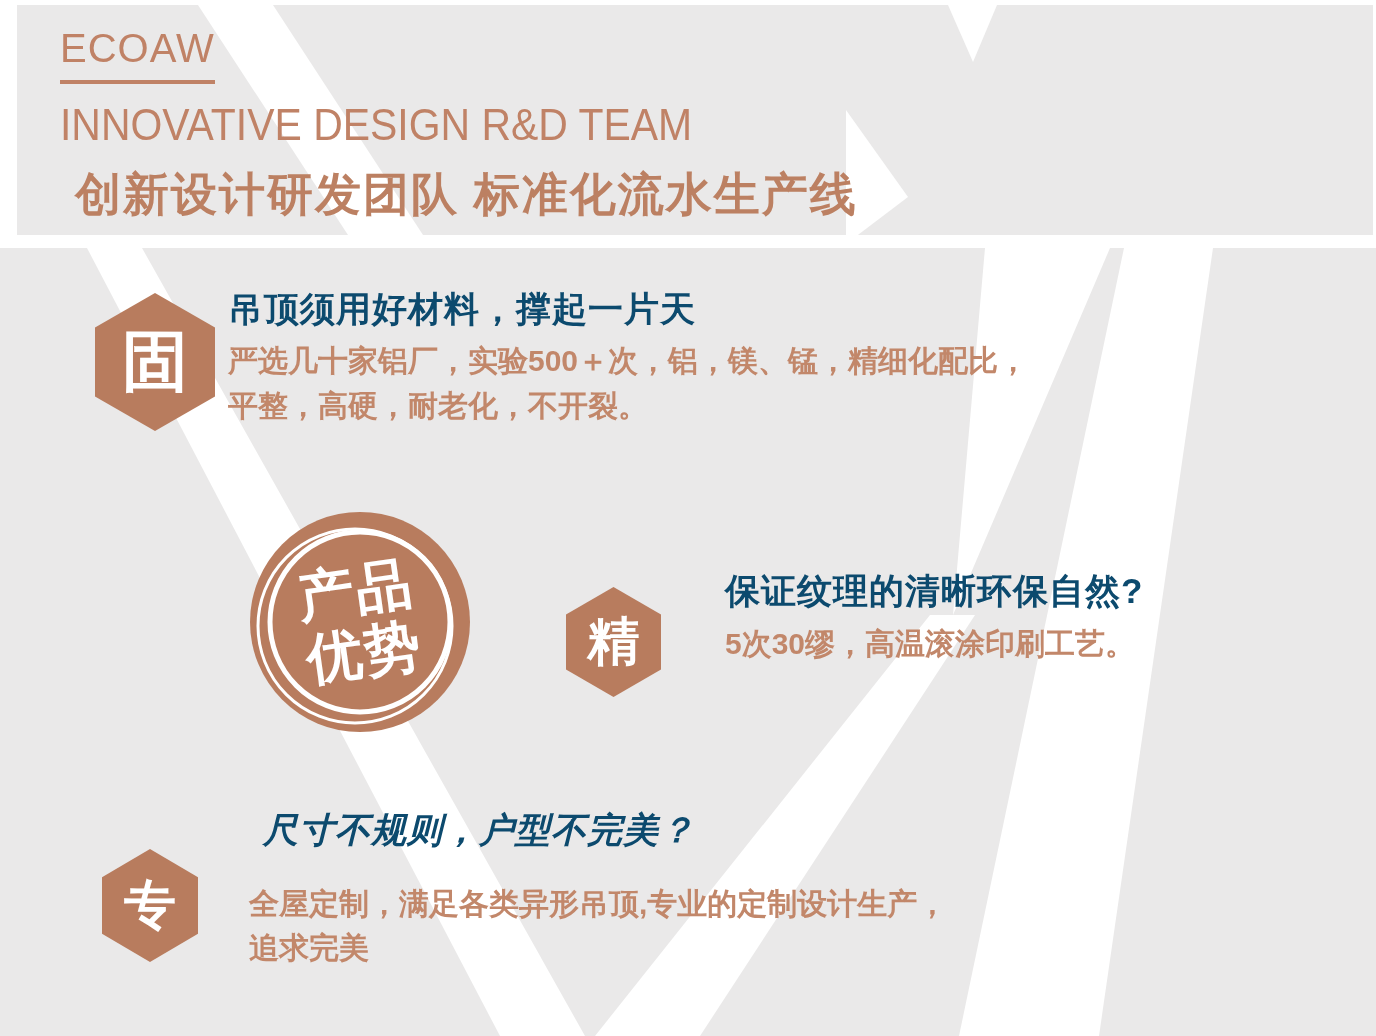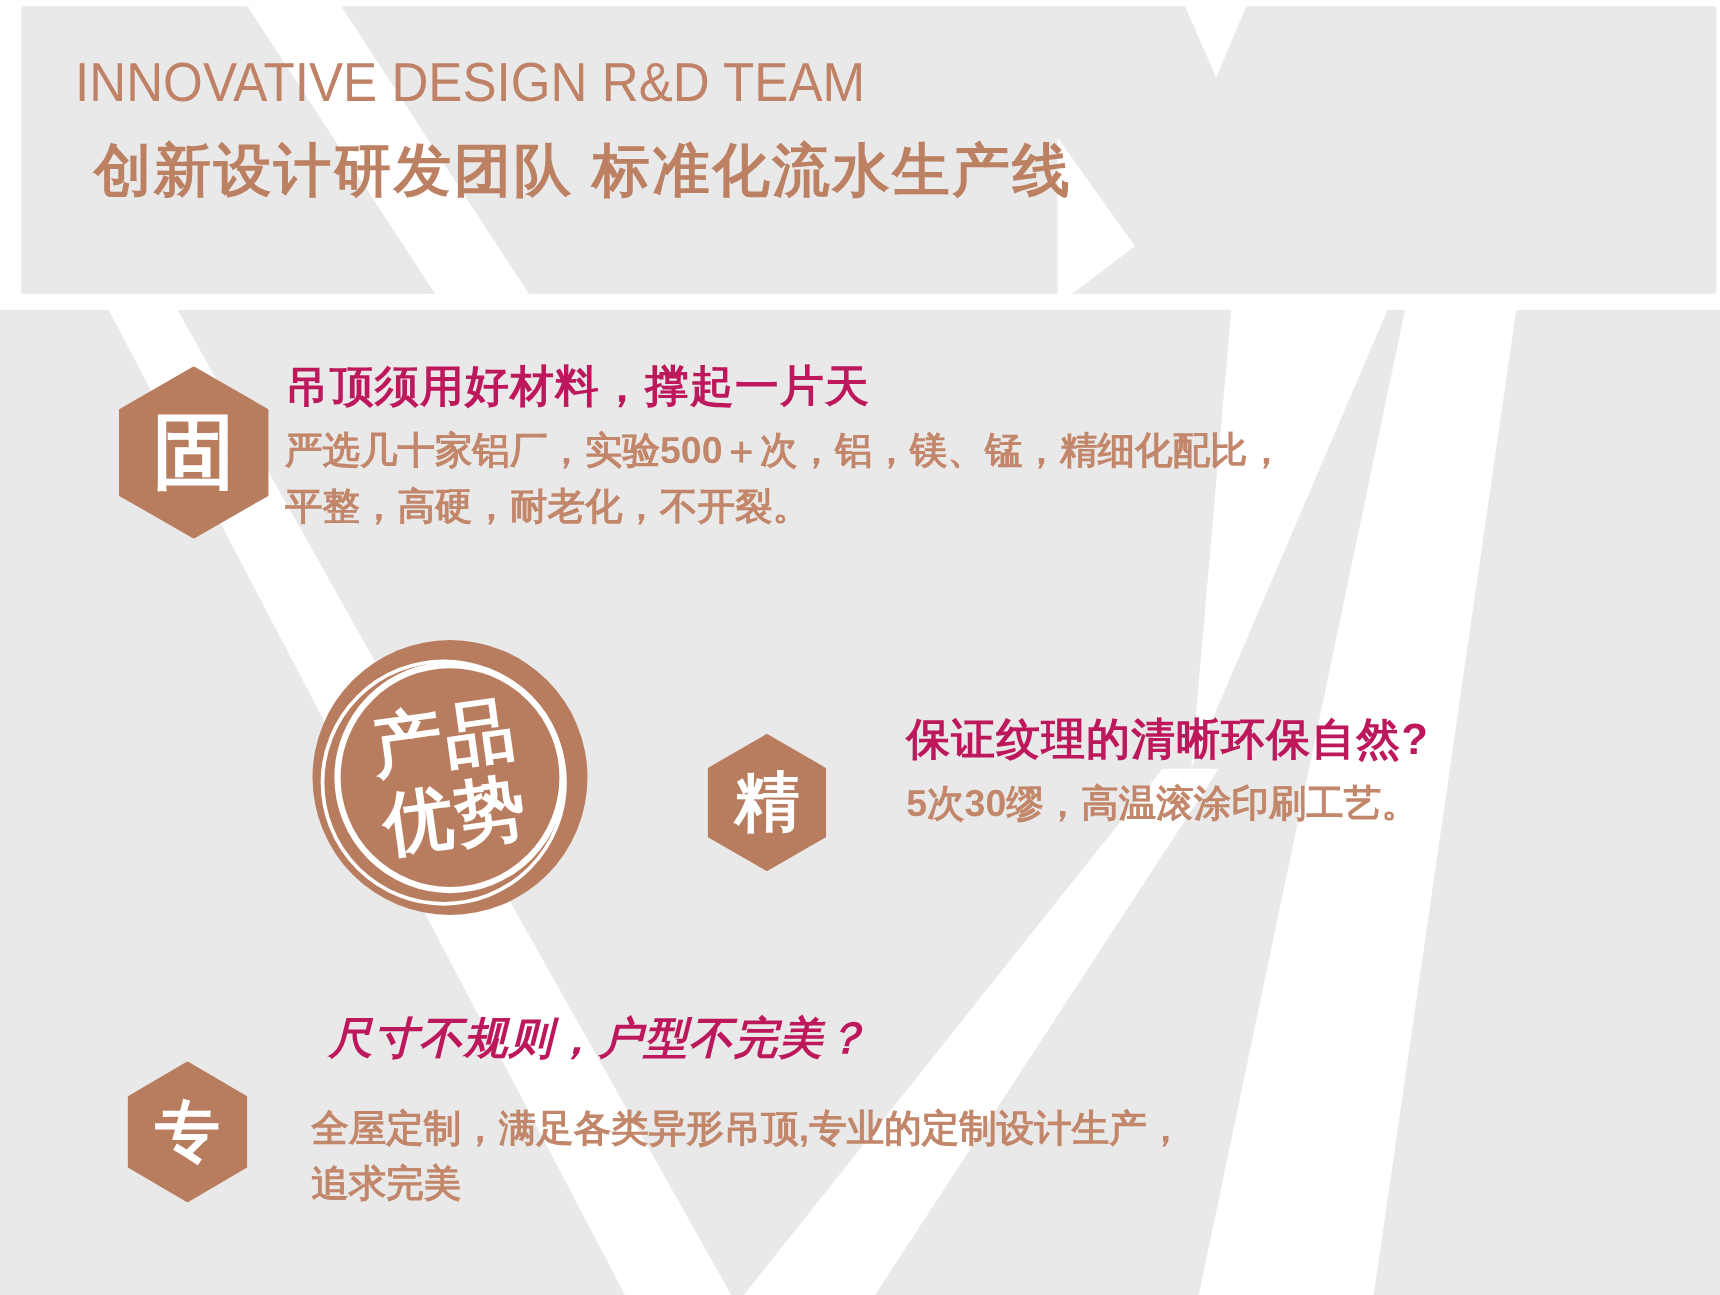--- a/index.html
+++ b/index.html
@@ -40,21 +40,21 @@
   .circle-badge{left:248px;top:510px;width:224px;height:224px;}
   .circle-badge .badge-text{
     position:absolute;left:0;top:0;width:224px;height:224px;z-index:3;
     display:flex;flex-direction:column;align-items:center;justify-content:center;
     color:#ffffff;font-size:56px;font-weight:700;line-height:1.12;
     transform:rotate(-8deg);letter-spacing:2px;
   }
 
   
   .sec-heading{
-    position:absolute;z-index:2;font-size:35px;font-weight:700;color:#be185d;
+    position:absolute;z-index:2;font-size:35px;font-weight:700;color:#0c4a6e;
     white-space:nowrap;letter-spacing:1px;
   }
   .sec-body{
     position:absolute;z-index:2;font-size:30px;font-weight:700;color:#c2876a;
     line-height:45px;white-space:nowrap;
   }
   .h1{left:228px;top:286px;}
   .b1{left:228px;top:338px;}
   .h2{left:725px;top:568px;}
   .b2{left:725px;top:622px;line-height:44px;}
@@ -72,20 +72,21 @@
     <polygon points="948,5 997,5 973,62"></polygon>
     <polygon points="846,110 908,197 846,244"></polygon>
     <polygon points="87,248 142,248 585,1036 500,1036"></polygon>
     <polygon points="930,615 975,615 700,1036 595,1036"></polygon>
     <polygon points="985,248 1110,248 953,615"></polygon>
     <polygon points="1124,248 1213,248 1099,1036 959,1036"></polygon>
   </g>
 </svg>
 
 <div class="layer header">
+  <div class="brand">ECOAW</div>
   <div class="subtitle">INNOVATIVE DESIGN R&amp;D TEAM</div>
   <div class="title-cn">创新设计研发团队  标准化流水生产线</div>
 </div>
 
 <div class="hex hex1">
   <span>固</span>
 </div>
 <div class="sec-heading h1">吊顶须用好材料，撑起一片天</div>
 <div class="sec-body b1">
   <div>严选几十家铝厂，实验500＋次，铝，镁、锰，精细化配比，</div>

